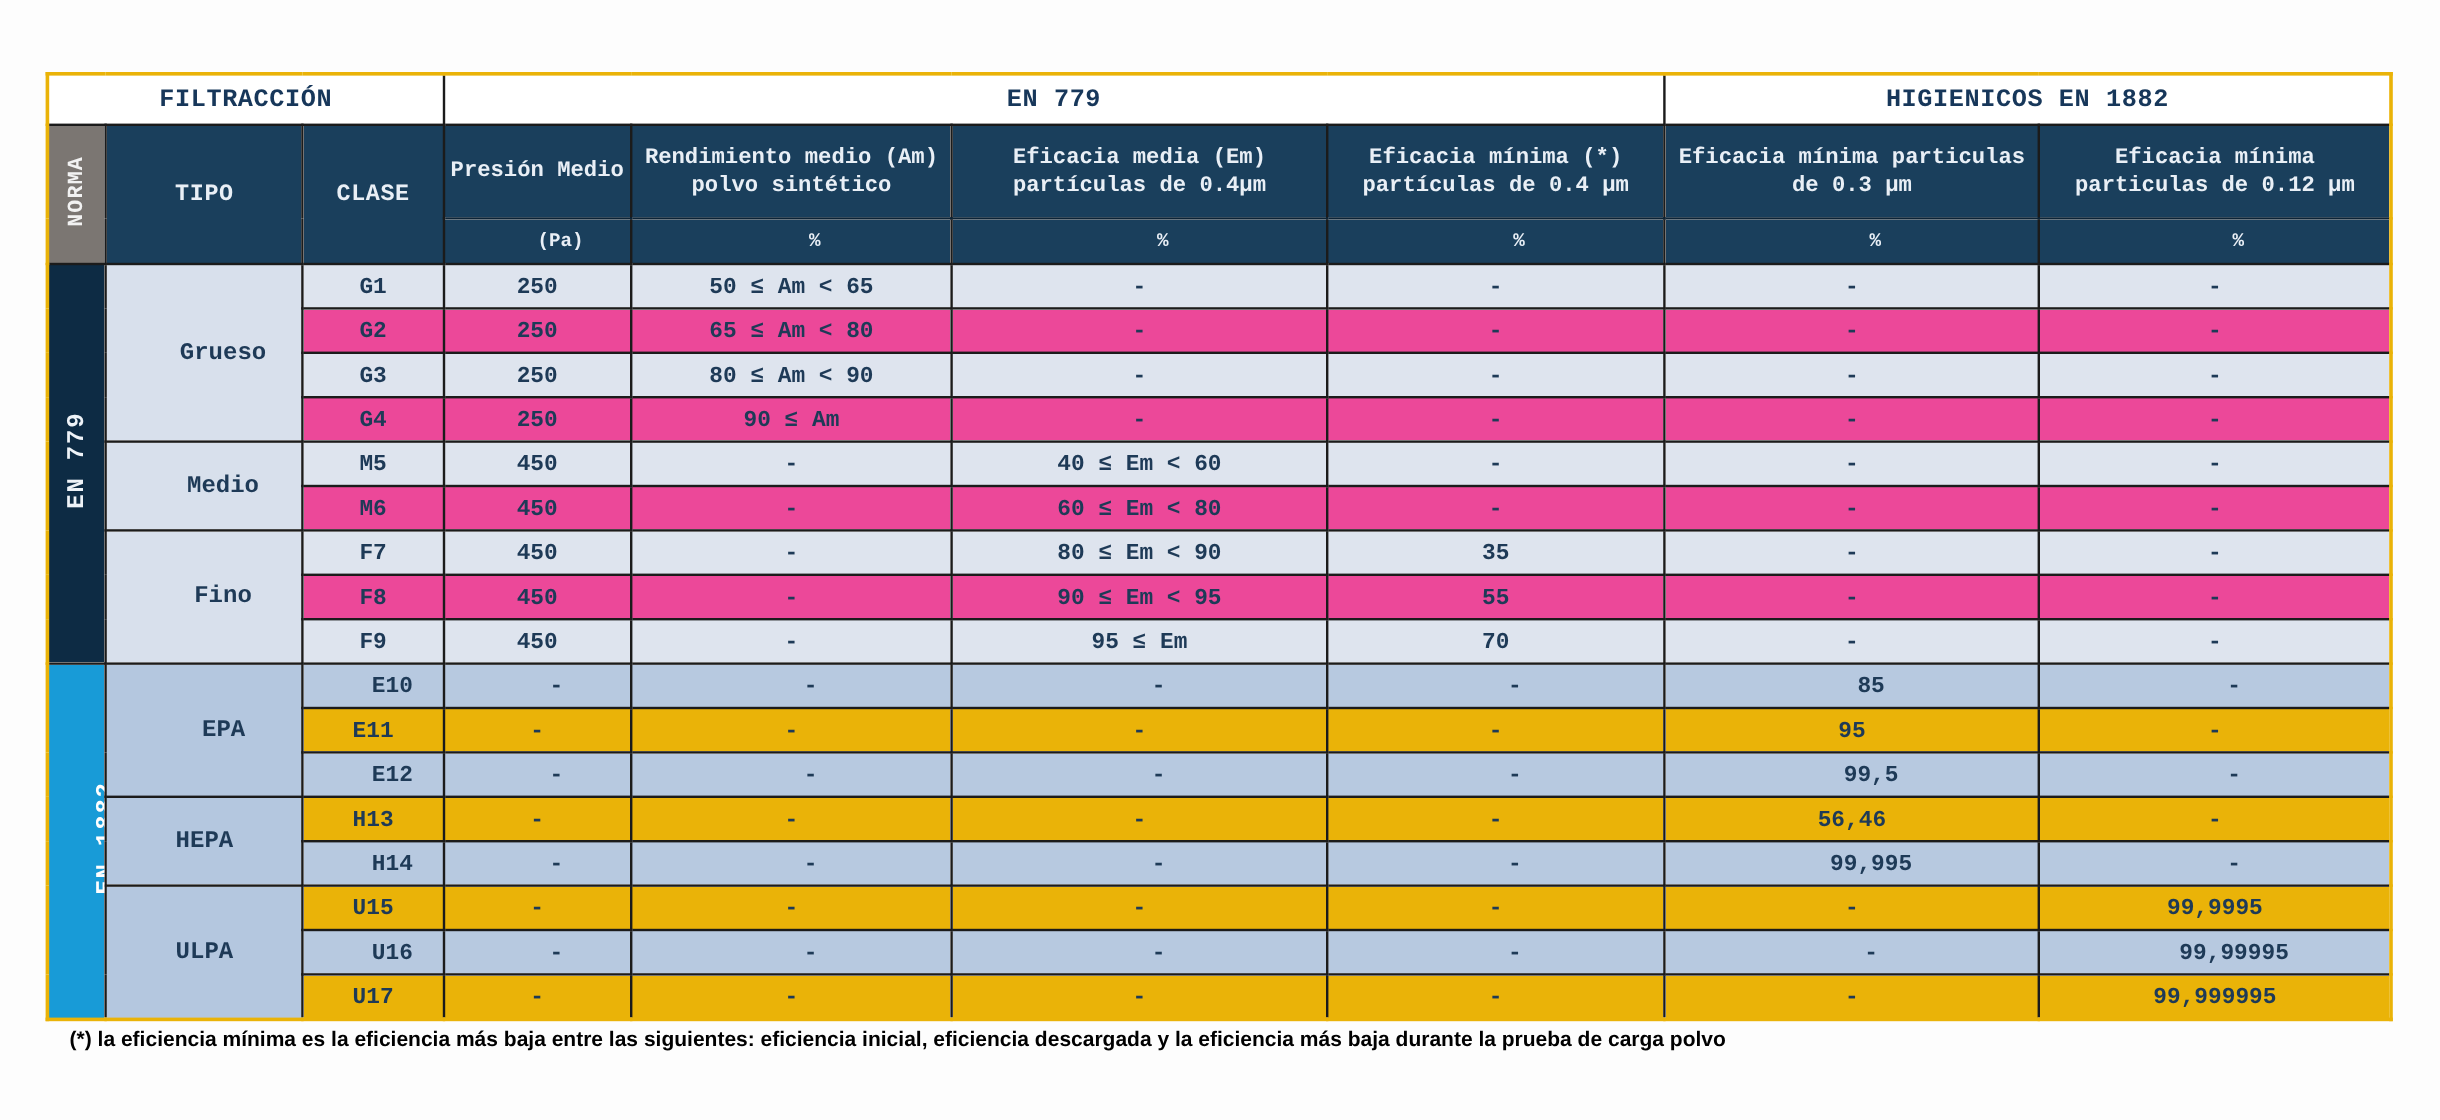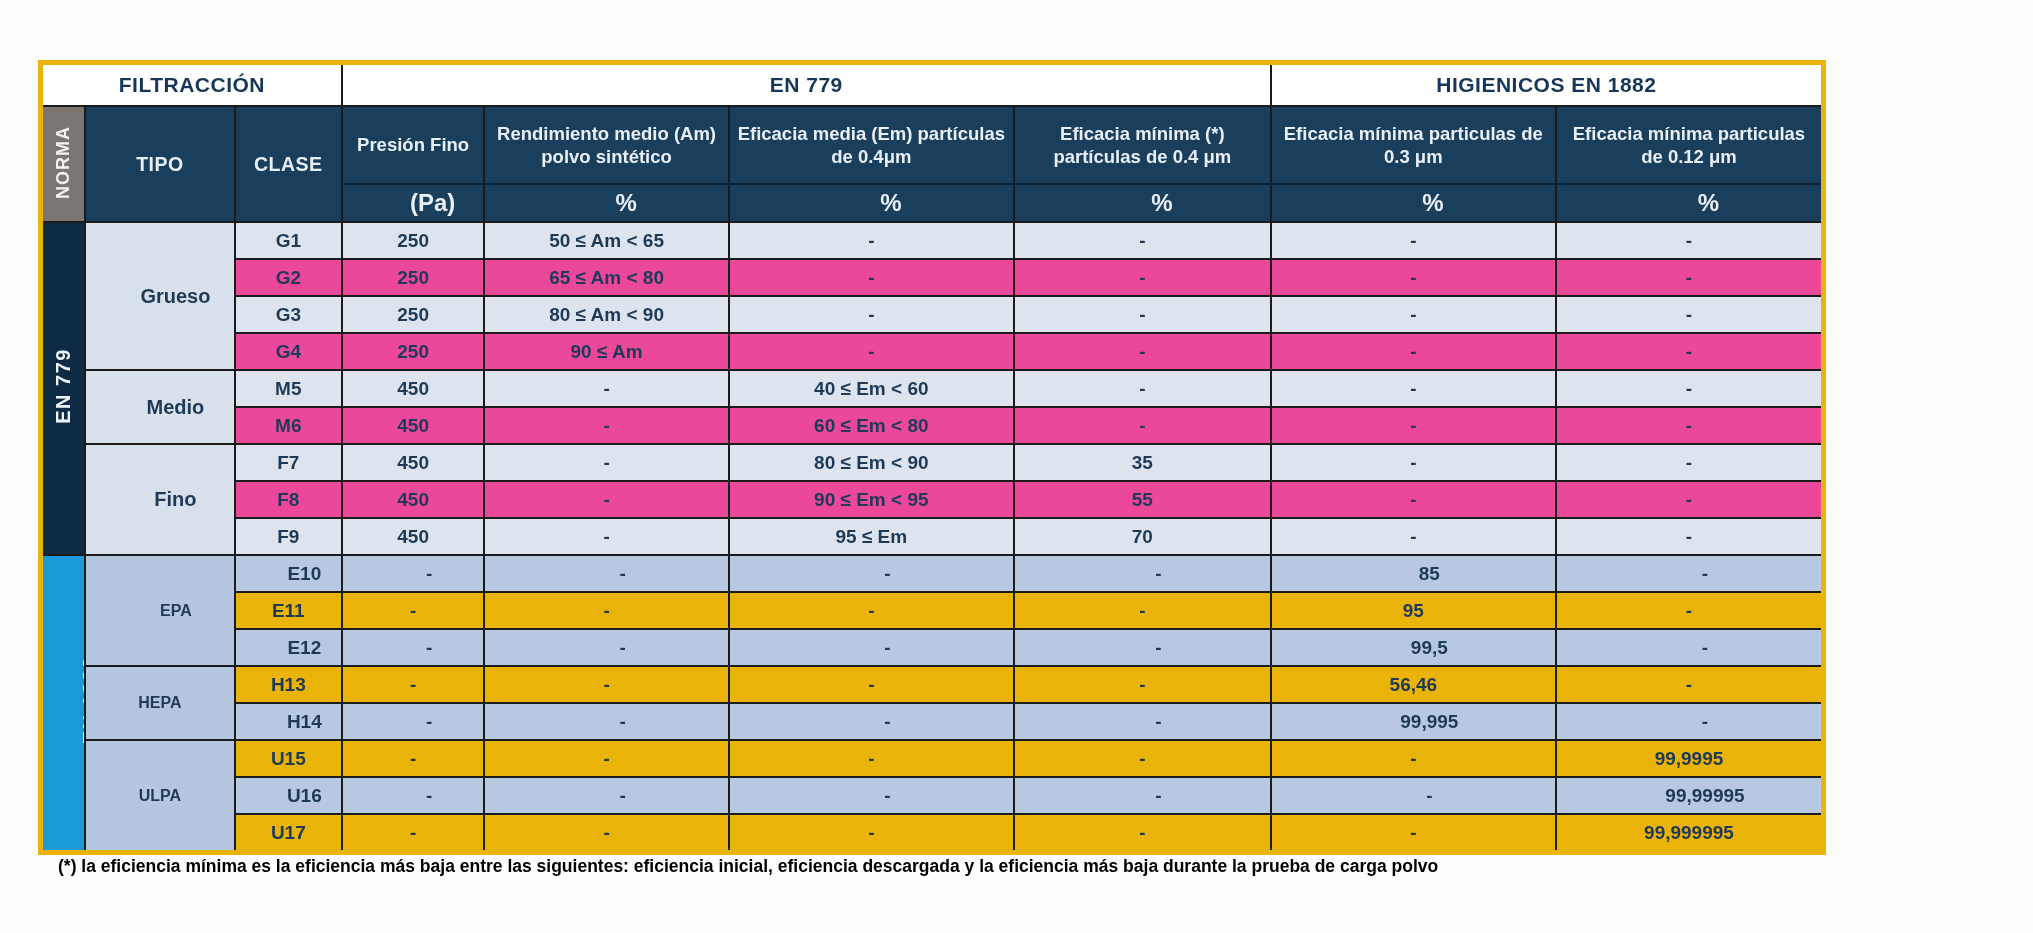--- a/index.html
+++ b/index.html
@@ -4,57 +4,58 @@
 <style>
   html,body { margin:0; padding:0; }
   body {
     width:2033px; height:933px; position:relative;
     background:#fdfdfd;
     font-family:"Liberation Sans", sans-serif;
     overflow:hidden;
   }
   .table-wrap { position:absolute; left:38px; top:60px; width:1956px; }
   table.filtration {
-    border-collapse:collapse; table-layout:fixed; width:1788px;
-    border:5px solid #eab308;
+    border-collapse:collapse; table-layout:fixed; width:1956px;
+    border:3px solid #eab308;
+    font-family:Liberation Mono, monospace;
   }
   th, td {
     border:2px solid #1b1b1b;
     padding:0 4px; text-align:center; vertical-align:middle;
     overflow:hidden;
   }
   
   tr.group-row th {
     background:#ffffff; color:#17375a;
     font-size:21px; font-weight:bold; height:40px; letter-spacing:0.5px;
   }
   
   .navy {
     background:#1a3f5c; color:#e9eff6; font-weight:bold;
   }
   th.col-label { height:76px; font-size:18.5px; line-height:1.25;
     border-bottom:2px solid #0c2336; }
-  th.col-unit  { height:36px; font-size:24px;padding-left:43px; }
+  th.col-unit  { height:36px; font-size:16px;padding-left:43px; }
   th.tipo-head, th.clase-head { font-size:19.5px; letter-spacing:0.5px; }
   
   th.norma-head { background:#7b7672; color:#f2f2f2; }
   .vtext {
     display:inline-block;
     writing-mode:vertical-rl; transform:rotate(180deg);
     font-weight:bold; letter-spacing:1px; white-space:nowrap;
   }
   th.norma-head .vtext { font-size:18px; }
   
   tbody td { height:35px; font-size:19px; font-weight:bold; color:#1e3a57; }
   tr.s779.stripe-a td  { background:#dee4ee;margin-left:16px; }
   tr.s779.stripe-b td  { background:#ec4899; }
   tr.s1882.stripe-a td { background:#b7c9e0;padding-left:36px; }
   tr.s1882.stripe-b td { background:#eab308; }
   tr.s779  td.tipo-cell { background:#d8e0ec; font-size:20px;padding-left:35px; }
-  tr.s1882 td.tipo-cell { background:#b4c7df; font-size:16px;margin-left:44px; }
+  tr.s1882 td.tipo-cell { background:#b4c7df; font-size:20px;margin-left:44px; }
   td.norma-side { padding:0; }
   tr td.norma-side.side779  { background:#0d2b44; color:#eef3f8; }
   tr td.norma-side.side1882 { background:#189bd7; color:#ffffff; }
   td.norma-side .vtext { font-size:20px; letter-spacing:1.5px; }
   
   .footnote {
     position:absolute; left:58px; top:856px; width:1890px;
     font-size:17.5px; font-weight:bold; color:#000000;
     white-space:nowrap;
   }
@@ -78,21 +79,21 @@
     <thead>
       <tr class="group-row">
         <th colspan="3">FILTRACCIÓN</th>
         <th colspan="4">EN 779</th>
         <th colspan="2">HIGIENICOS EN 1882</th>
       </tr>
       <tr class="label-row">
         <th rowspan="2" class="norma-head"><span class="vtext">NORMA</span></th>
         <th rowspan="2" class="navy tipo-head">TIPO</th>
         <th rowspan="2" class="navy clase-head">CLASE</th>
-        <th class="navy col-label">Presión Fino</th>
+        <th class="navy col-label">Presión Medio</th>
         <th class="navy col-label">Rendimiento medio (Am) polvo sintético</th>
         <th class="navy col-label">Eficacia media (Em) partículas de 0.4μm</th>
         <th class="navy col-label">Eficacia mínima (*) partículas de 0.4 μm</th>
         <th class="navy col-label">Eficacia mínima particulas de 0.3 μm</th>
         <th class="navy col-label">Eficacia mínima particulas de 0.12 μm</th>
       </tr>
       <tr class="unit-row">
         <th class="navy col-unit">(Pa)</th>
         <th class="navy col-unit">%</th>
         <th class="navy col-unit">%</th>

